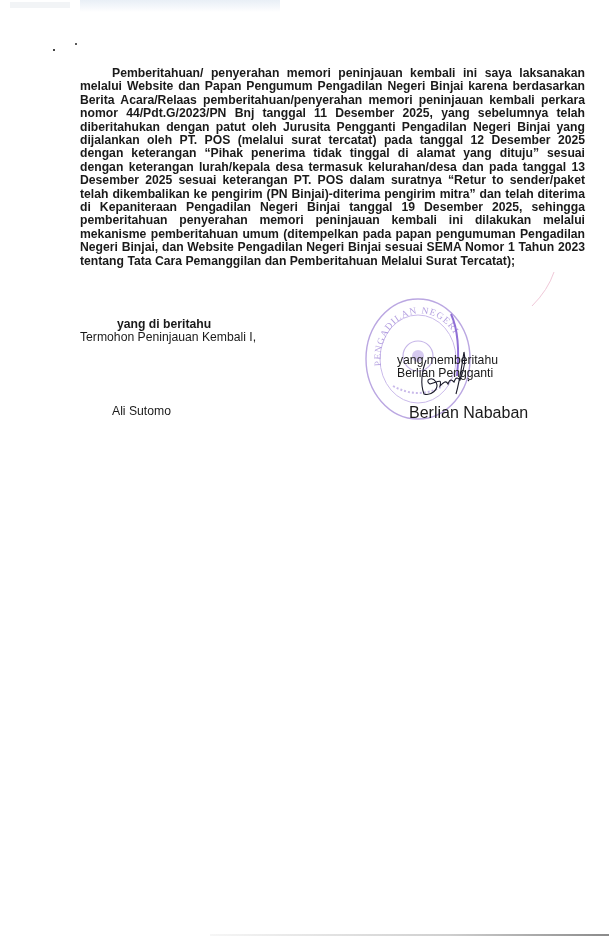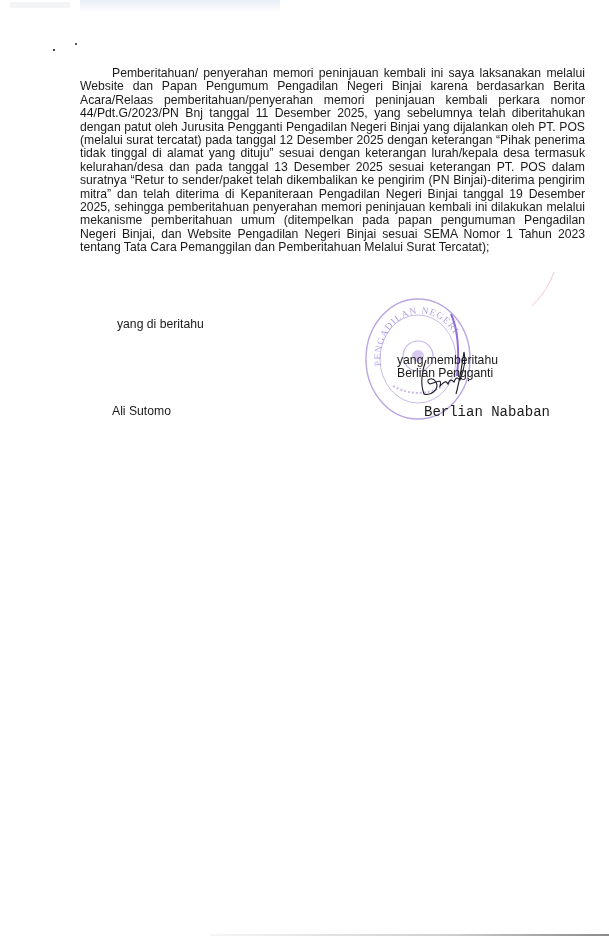--- a/index.html
+++ b/index.html
@@ -52,53 +52,53 @@
       left: 80px;
       top: 67px;
       width: 505px;
       font-size: 12.2px;
       line-height: 13.4px;
     }
     .para {
       margin: 0;
       text-align: justify;
       text-indent: 32px;
+      font-weight: bold;
     }
     .para + .para {
       margin-top: 5px;
     }
     .sig-block {
       position: absolute;
       font-size: 12.2px;
       line-height: 13.4px;
     }
     .sig-left {
       left: 80px;
       top: 318px;
       width: 200px;
     }
-    .sig-left .line1 { padding-left: 37px; }
+    .sig-left .line1 { padding-left: 37px; font-weight: bold; }
     .sig-right {
       left: 397px;
       top: 318px;
       width: 150px;
       margin-top: 36px;
     }
     .name-left {
       position: absolute;
       left: 112px;
       top: 404px;
       font-size: 12.2px;
     }
     .name-right {
       position: absolute;
-      left: 424px;
+      left: 409px;
       top: 404px;
-      font-size: 14px;
-      font-family: Liberation Mono, monospace;
+      font-size: 16px;
     }
     .stamp {
       position: absolute;
       left: 363px;
       top: 296px;
       width: 110px;
       height: 126px;
       pointer-events: none;
       opacity: 0.75;
     }
@@ -146,20 +146,21 @@
   <path d="M 30 90 Q 55 104 80 90" fill="none" stroke="#b8a3e3" stroke-width="2" stroke-dasharray="2 2"></path>
   <path d="M 88 18 Q 98 40 94 80" fill="none" stroke="#6a3fc8" stroke-width="2"></path>
 </svg>
 
 <svg class="pink-mark" viewBox="0 0 30 40">
   <path d="M 26 2 Q 20 20 4 36" fill="none" stroke="#f0c8d8" stroke-width="1"></path>
 </svg>
 
 <div class="sig-block sig-left">
   <div class="line1">yang di beritahu</div>
+  <div class="line2">Termohon Peninjauan Kembali I,</div>
 </div>
 
 <div class="sig-block sig-right">
   <div>yang memberitahu</div>
   <div>Berlian Pengganti</div>
 </div>
 
 <svg class="signature" viewBox="0 0 66 50">
   <path d="M 10 10 C 6 20, 4 34, 8 44 C 14 46, 24 40, 20 32 C 16 26, 8 30, 14 34 C 22 32, 26 28, 24 36 C 28 32, 30 30, 32 34 C 34 28, 36 30, 38 32 C 40 26, 42 28, 44 30 C 48 20, 50 10, 48 2 M 48 2 C 46 14, 44 30, 40 44 M 52 30 L 53 31" fill="none" stroke="#1a1a2a" stroke-width="1.1"></path>
 </svg>

